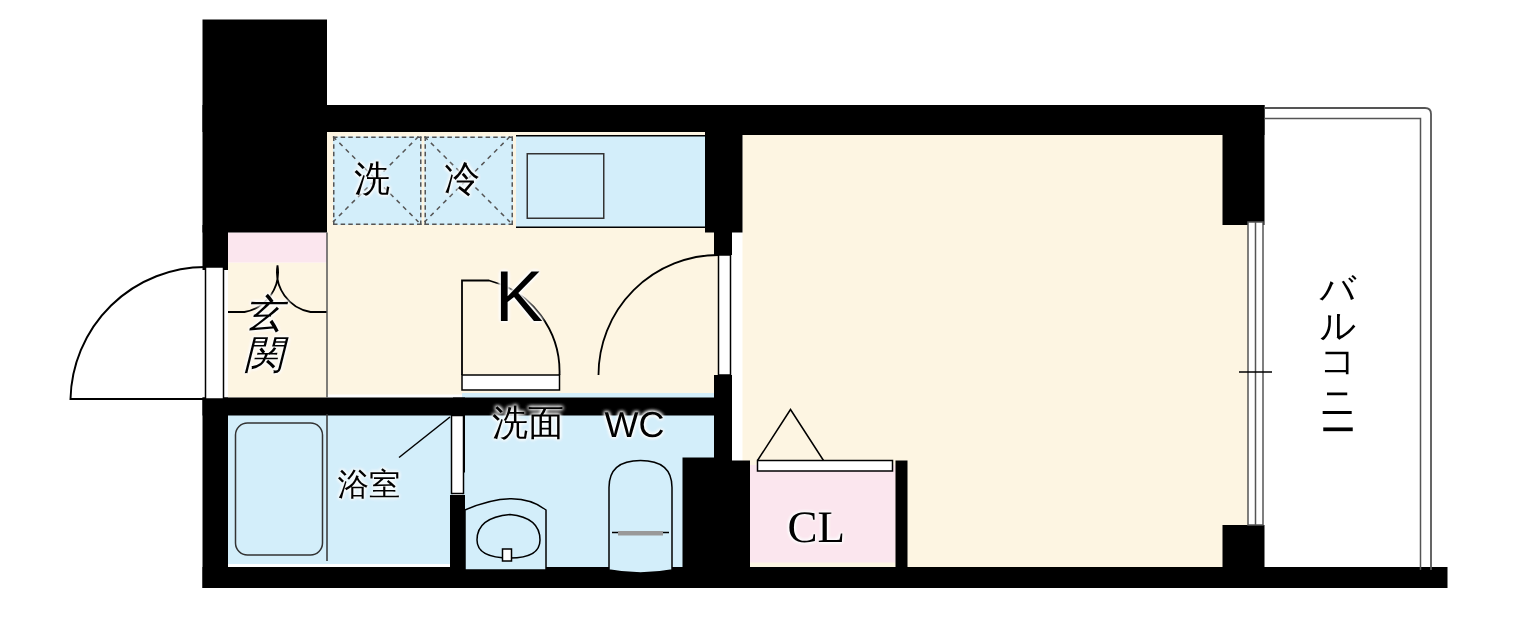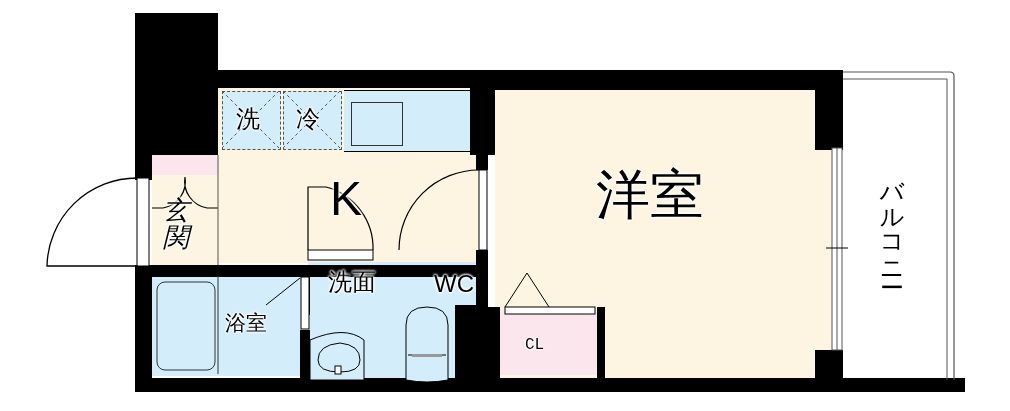--- a/index.html
+++ b/index.html
@@ -92,17 +92,16 @@
     <path d="M843 72 L950 72 Q954 72 954 76 L954 380" fill="none" stroke="#555" stroke-width="1.2"></path>
     <path d="M843 79 L947 79 L947 380" fill="none" stroke="#555" stroke-width="1"></path>
   </svg>
 
   <div class="lbl" style="left:236px;top:107px;font-size:24px;">洗</div>
   <div class="lbl" style="left:296px;top:107px;font-size:24px;">冷</div>
   <div class="lbl" style="left:330px;top:175px;font-size:48px;font-family:'Liberation Sans',sans-serif;">K</div>
   <div class="lbl" style="left:163px;top:197px;width:28px;font-size:26px;white-space:normal;word-break:break-all;line-height:1.05;font-style:italic;">玄関</div>
   <div class="lbl" style="left:225px;top:313px;font-size:21px;">浴室</div>
   <div class="lbl" style="left:328px;top:270px;font-size:24px;text-align:right;">洗面</div>
-  <div class="lbl" style="left:403px;top:272px;font-size:24px;font-family:'Liberation Sans',sans-serif;margin-left:31px;">WC</div>
-  <div class="lbl" style="left:525px;top:337px;font-size:16px;font-family:Liberation Mono, monospace;">CL</div>
-  <div class="lbl" style="left:596px;top:168px;font-size:54px;">洋室</div>
+  <div class="lbl" style="left:403px;top:272px;font-size:24px;font-family:'Liberation Sans',sans-serif;">WC</div>
+  <div class="lbl" style="left:525px;top:337px;font-size:30px;font-family:Liberation Serif, serif;">CL</div>
   <div class="lbl" style="left:874px;top:165px;width:30px;font-size:24px;writing-mode:vertical-rl;">バルコニー</div>
 </div>
 
 </body></html>

